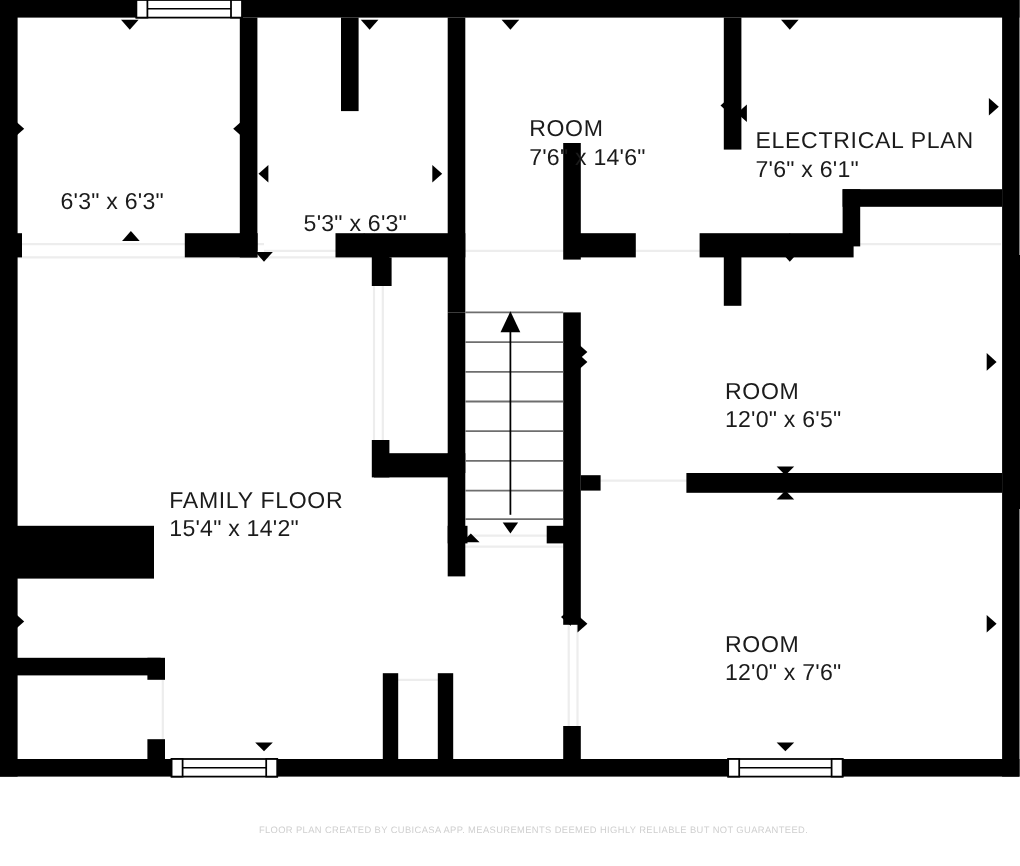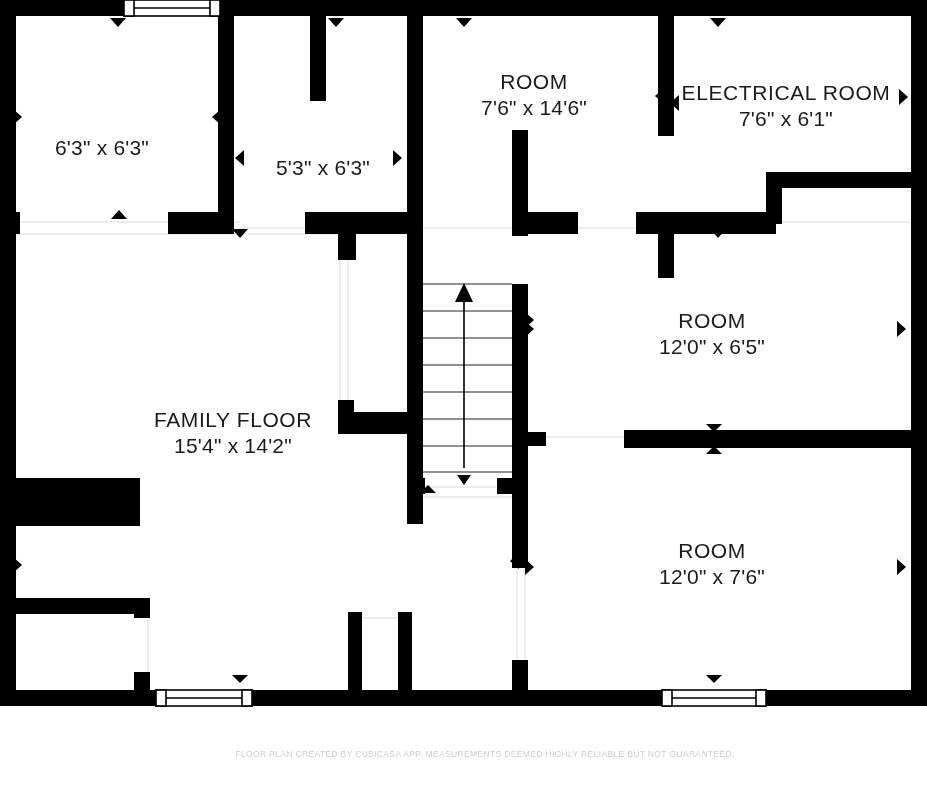--- a/index.html
+++ b/index.html
@@ -10,26 +10,26 @@
   }
   #page{position:relative;width:927px;height:787px;background:#fff;}
 
   
   #plan{position:absolute;left:0;top:0;width:927px;height:720px;}
   #plan svg{display:block;}
 
   
   .room-label{
     position:absolute;
-    text-align:center;
     color:#1b1b1b;
     line-height:1.26;
     white-space:nowrap;
     pointer-events:none;
     transform:translate(-50%,-50%);
+    margin-top:36px;
   }
   .room-label .rl-name{
     font-size:21px;
     letter-spacing:0.6px;
     font-weight:400;
   }
   .room-label .rl-dim{
     font-size:21px;
     letter-spacing:0.2px;
     font-weight:400;
@@ -234,21 +234,21 @@
   <div class="room-label dim-only" style="left:323px;top:168px;">
     <div class="rl-dim">5'3" x 6'3"</div>
   </div>
 
   <div class="room-label" style="left:534px;top:95px;">
     <div class="rl-name">ROOM</div>
     <div class="rl-dim">7'6" x 14'6"</div>
   </div>
 
   <div class="room-label" style="left:786px;top:106px;">
-    <div class="rl-name">ELECTRICAL ROOM</div>
+    <div class="rl-name">ELECTRICAL PLAN</div>
     <div class="rl-dim">7'6" x 6'1"</div>
   </div>
 
   <div class="room-label" style="left:233px;top:433px;">
     <div class="rl-name">FAMILY FLOOR</div>
     <div class="rl-dim">15'4" x 14'2"</div>
   </div>
 
   <div class="room-label" style="left:712px;top:334px;">
     <div class="rl-name">ROOM</div>

